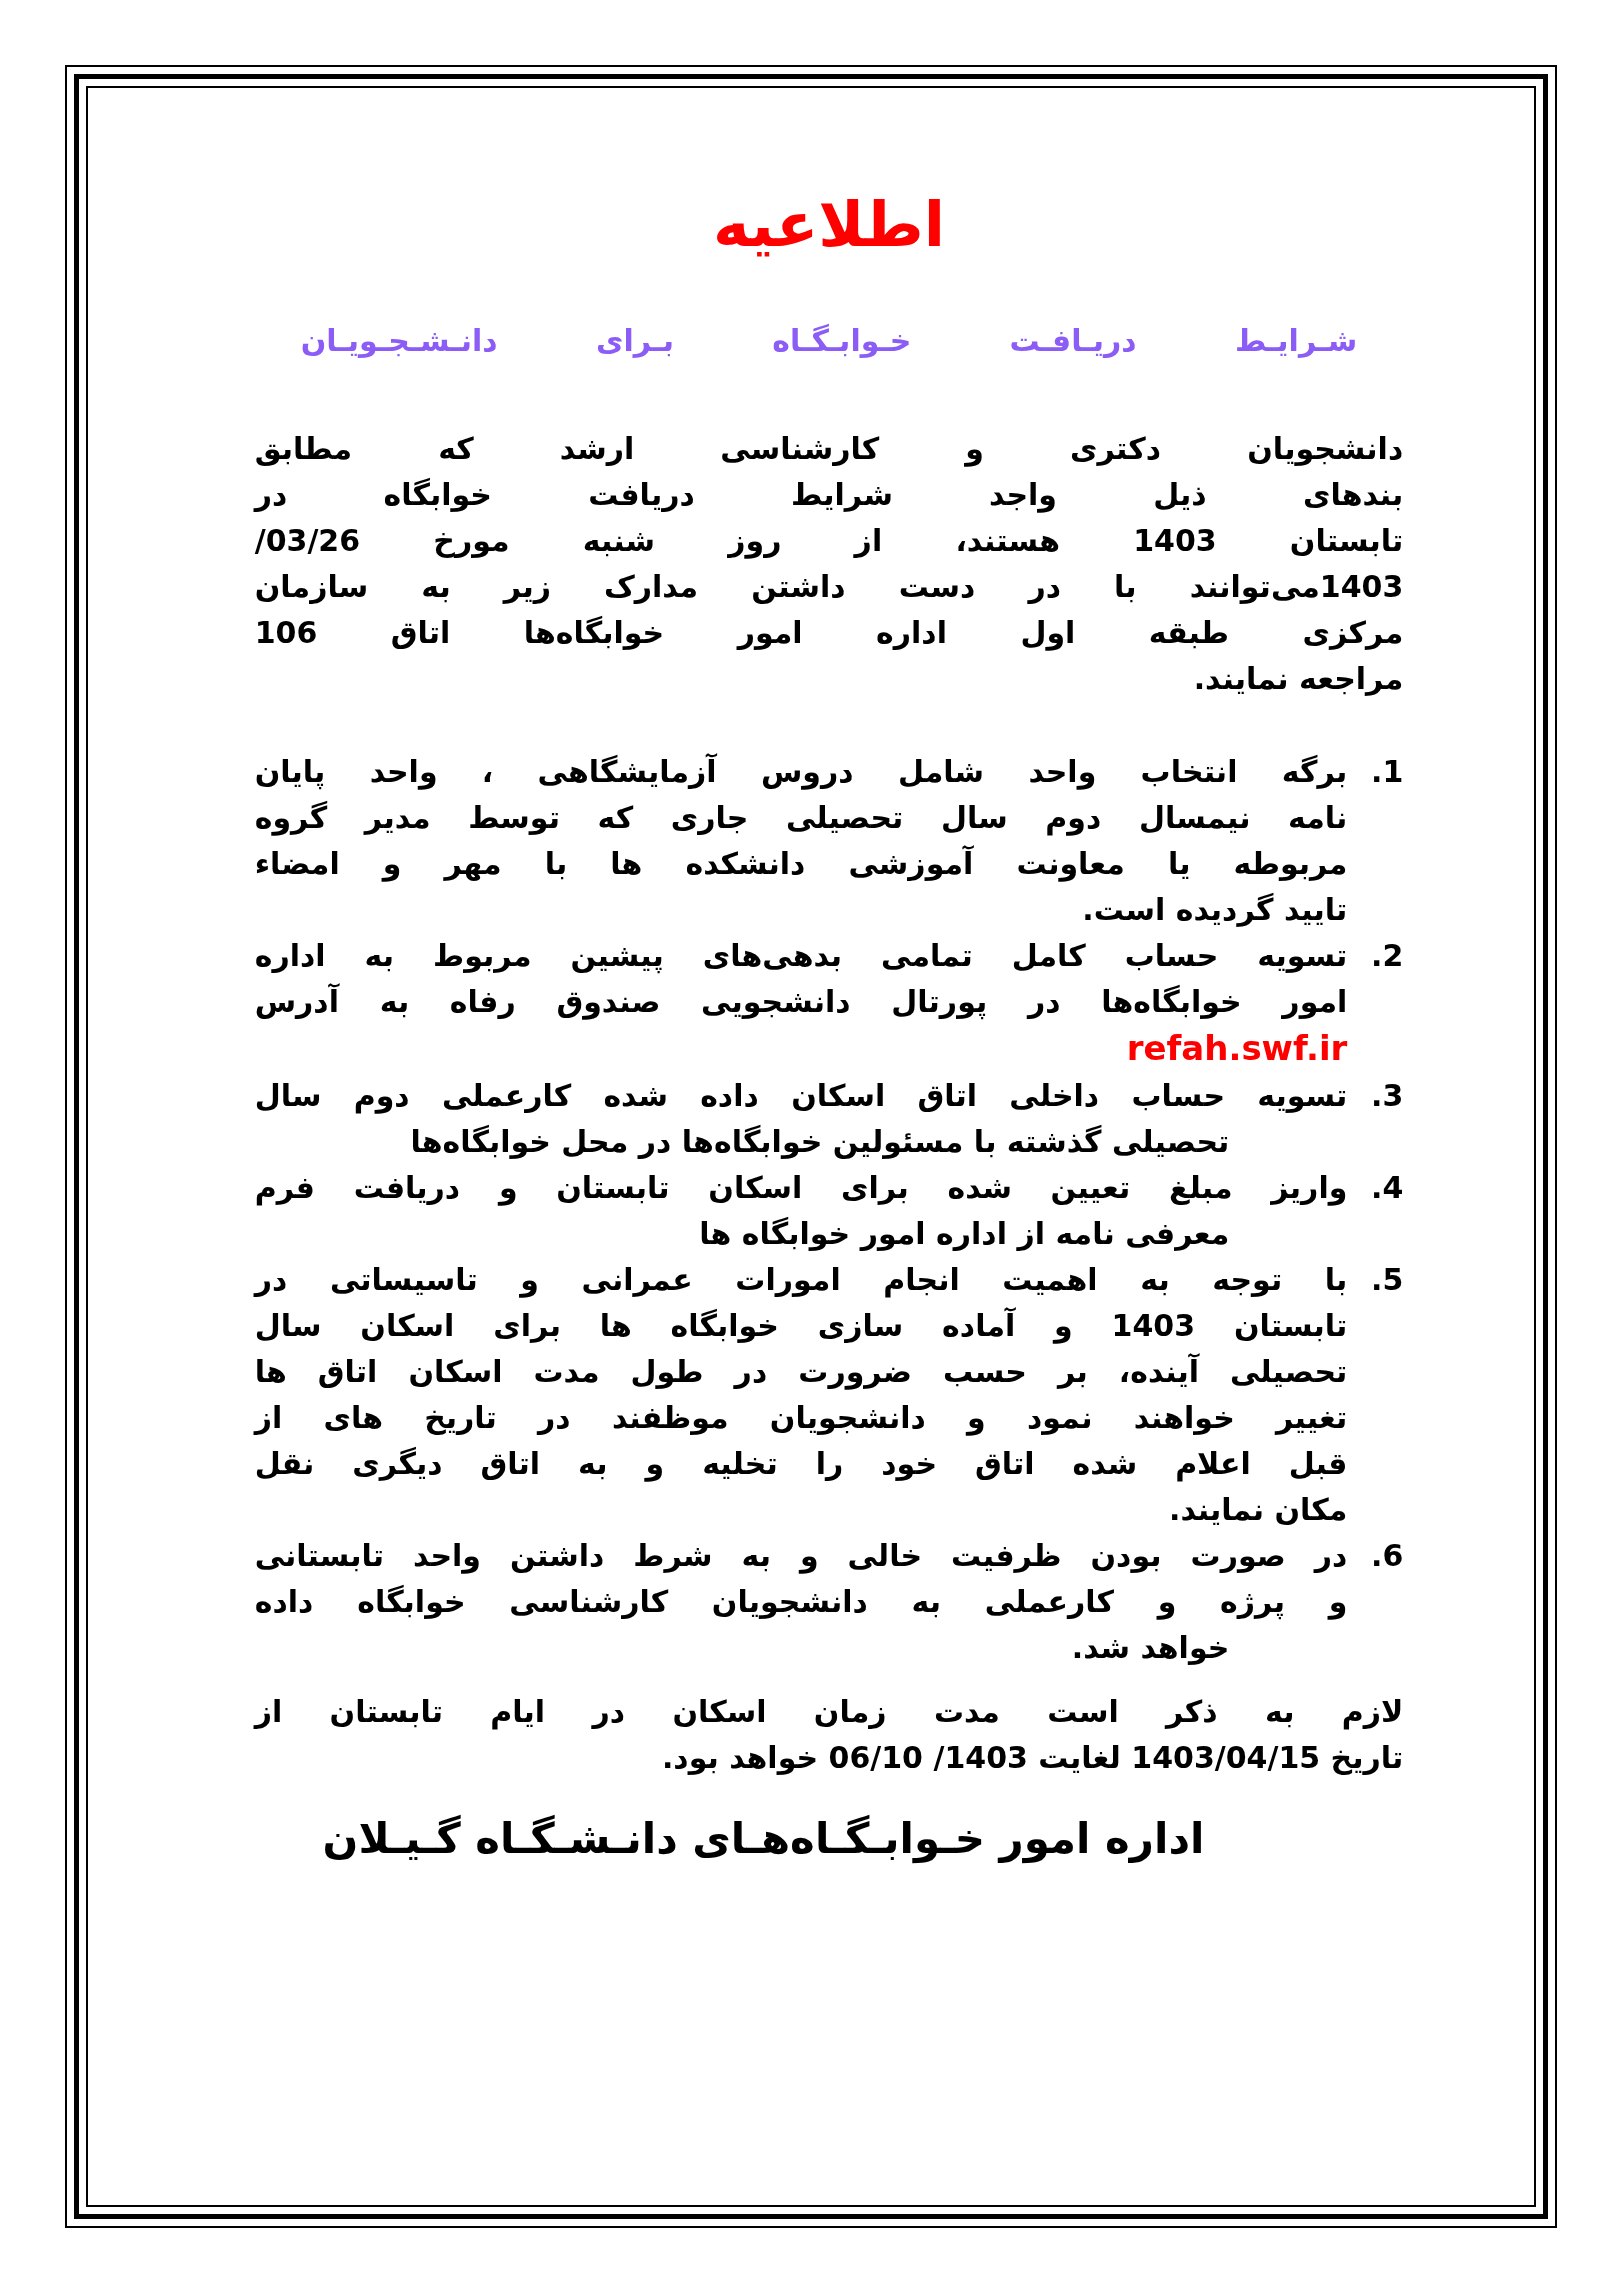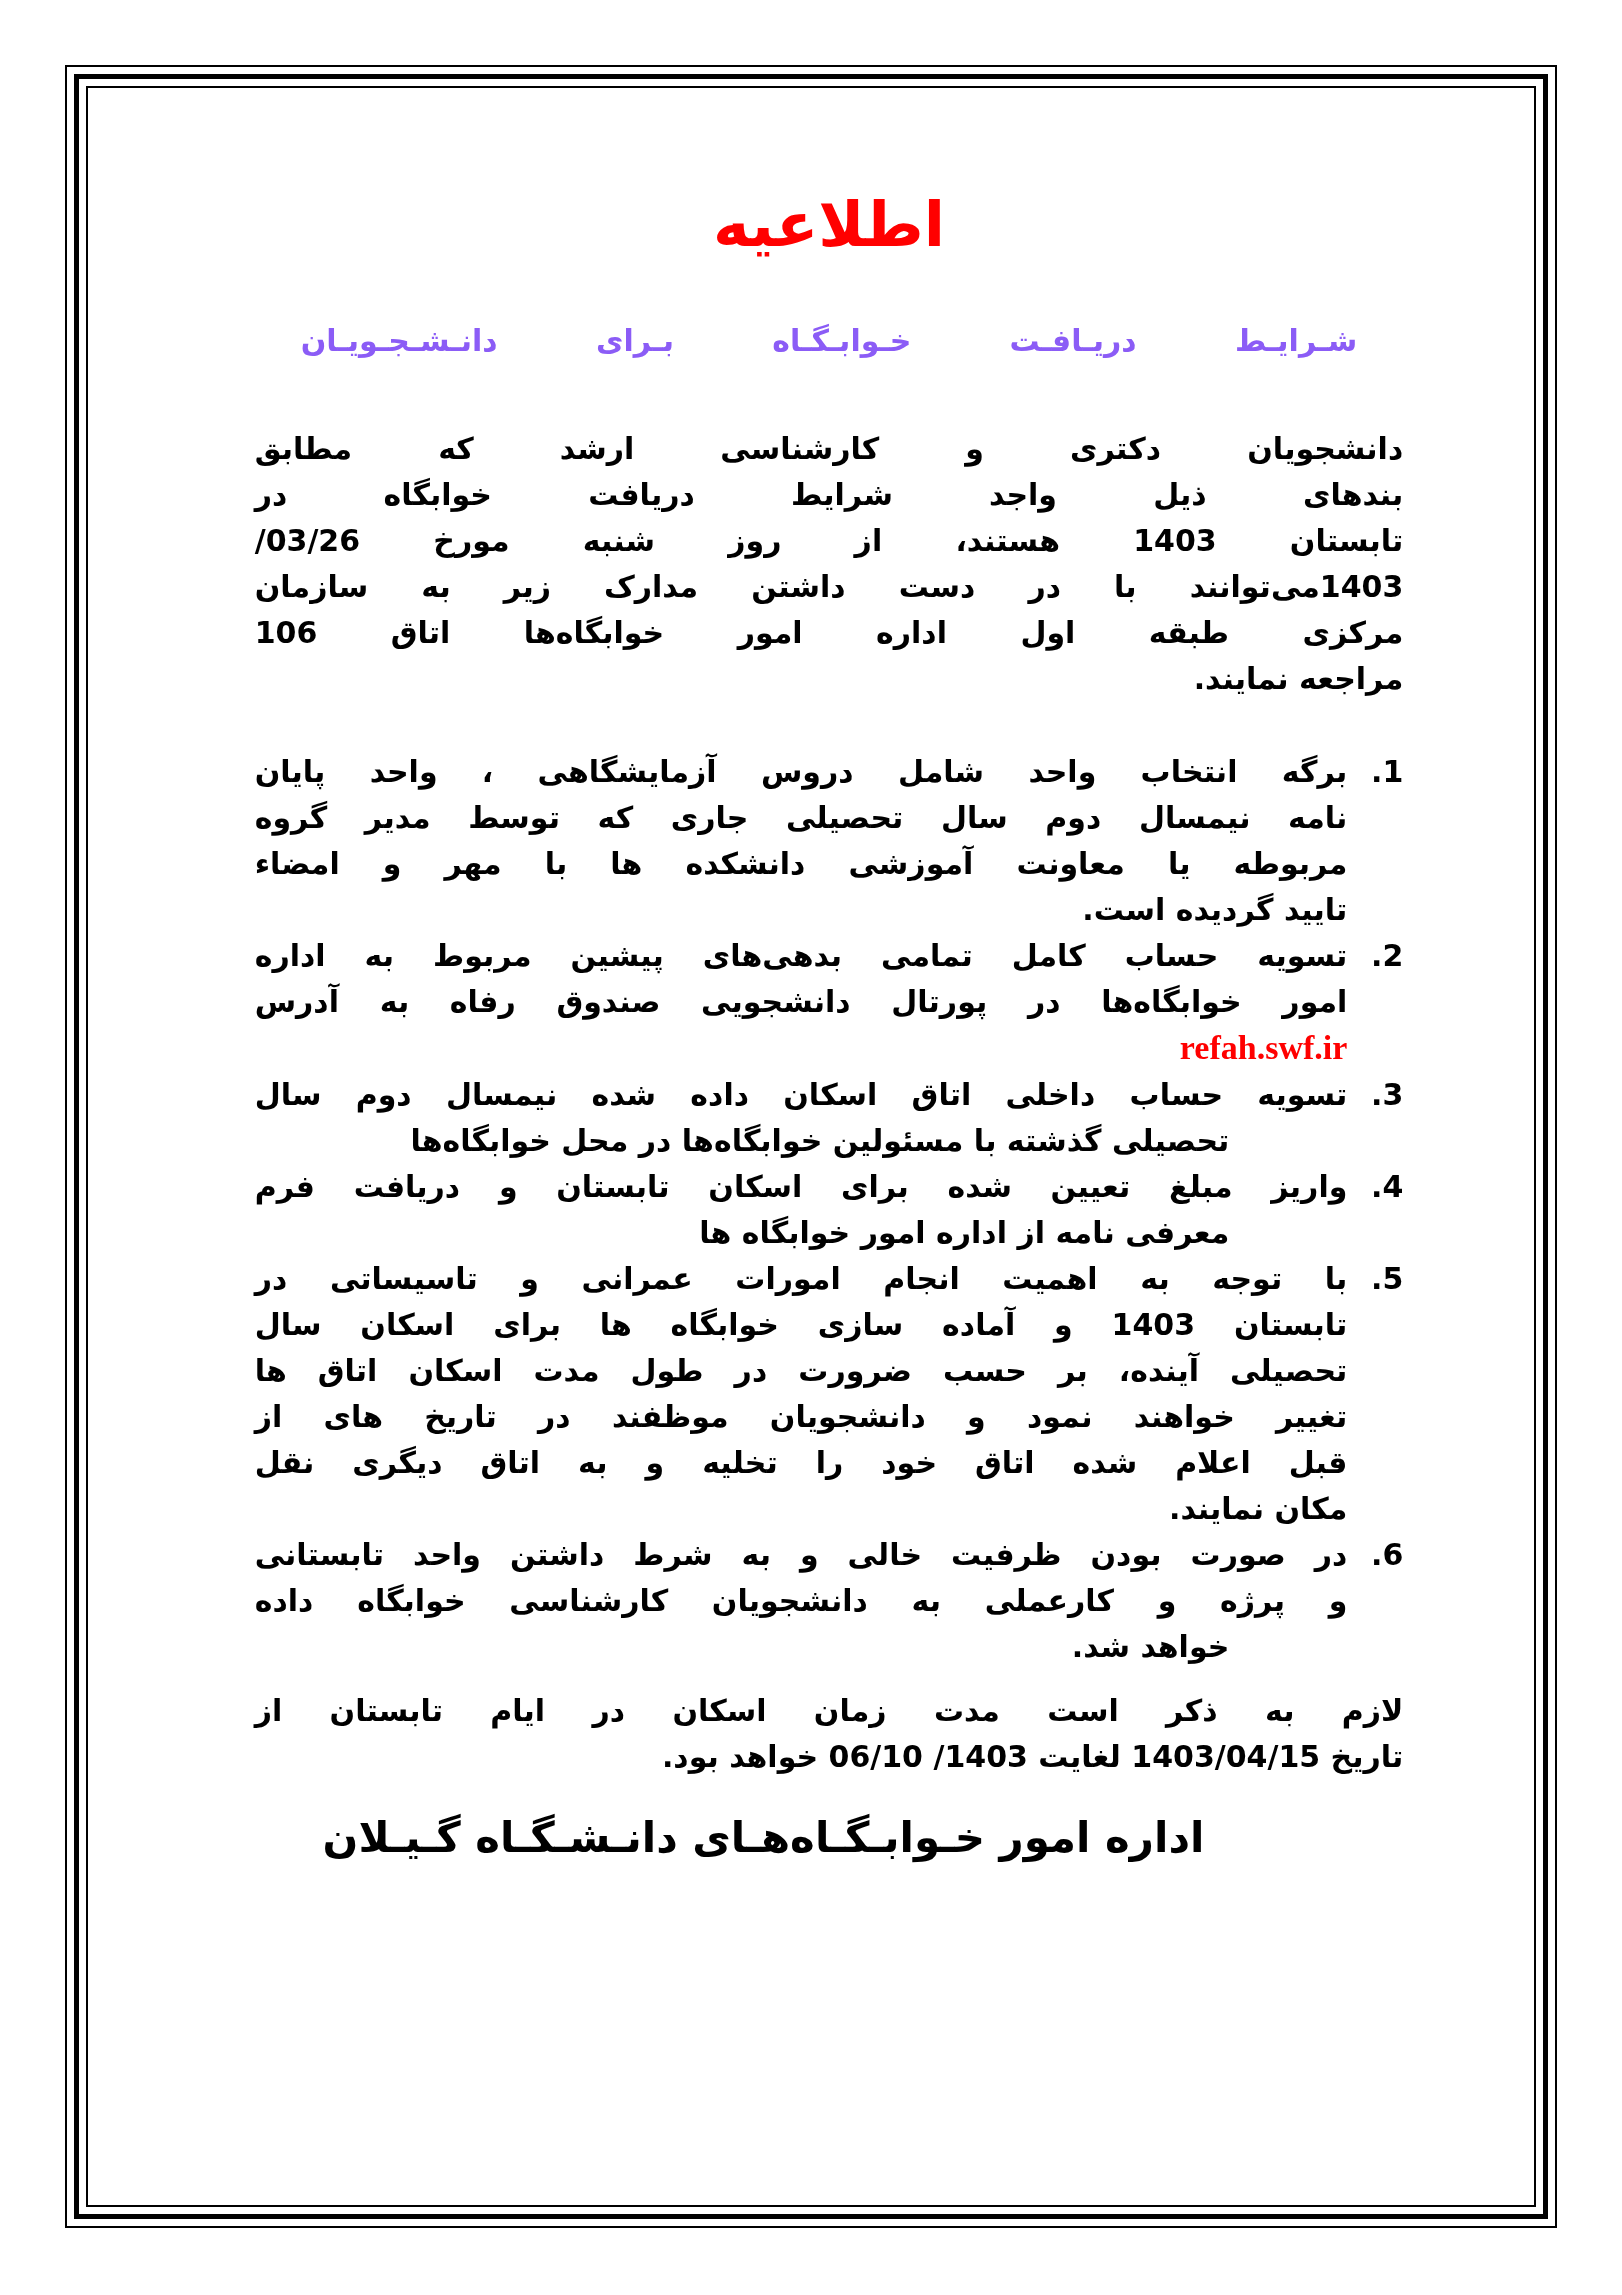--- a/index.html
+++ b/index.html
@@ -49,21 +49,21 @@
   .j{text-align:justify;text-align-last:justify;}
   .r{text-align:right;}
   .c{text-align:center;}
   .ri{text-align:right;padding-right:118px;}
   .list{margin-top:47px;}
   .item{position:relative;padding-right:56px;}
   .num{
     position:absolute;right:0;top:0;
     font-size:30px;line-height:46px;
   }
-  .linkline{line-height:46px;font-family:Liberation Serif, serif;}
+  .linkline{line-height:46px;}
   .link{color:#ff0000;font-size:34px;font-weight:bold;}
   .note{margin-top:18px;}
   .sig{
     margin-top:25px;
     font-size:42px;line-height:65px;
     text-align:center;
     padding-right:131px;
   }
 </style>
 </head>
@@ -104,21 +104,21 @@
               <span class="num">2.</span>
               <div class="line j">تسویه حساب کامل تمامی بدهی‌های پیشین مربوط به اداره</div>
               <div class="line j">امور خوابگاه‌ها در پورتال دانشجویی صندوق رفاه به آدرس</div>
               <div class="line r linkline">
                 <span class="link">refah.swf.ir</span>
               </div>
             </div>
 
             <div class="item">
               <span class="num">3.</span>
-              <div class="line j">تسویه حساب داخلی اتاق اسکان داده شده نیمسال دوم سال</div>
+              <div class="line j">تسویه حساب داخلی اتاق اسکان داده شده کارعملی دوم سال</div>
               <div class="line ri">تحصیلی گذشته با مسئولین خوابگاه‌ها در محل خوابگاه‌ها</div>
             </div>
 
             <div class="item">
               <span class="num">4.</span>
               <div class="line j">واریز مبلغ تعیین شده برای اسکان تابستان و دریافت فرم</div>
               <div class="line ri">معرفی نامه از اداره امور خوابگاه ها</div>
             </div>
 
             <div class="item">

